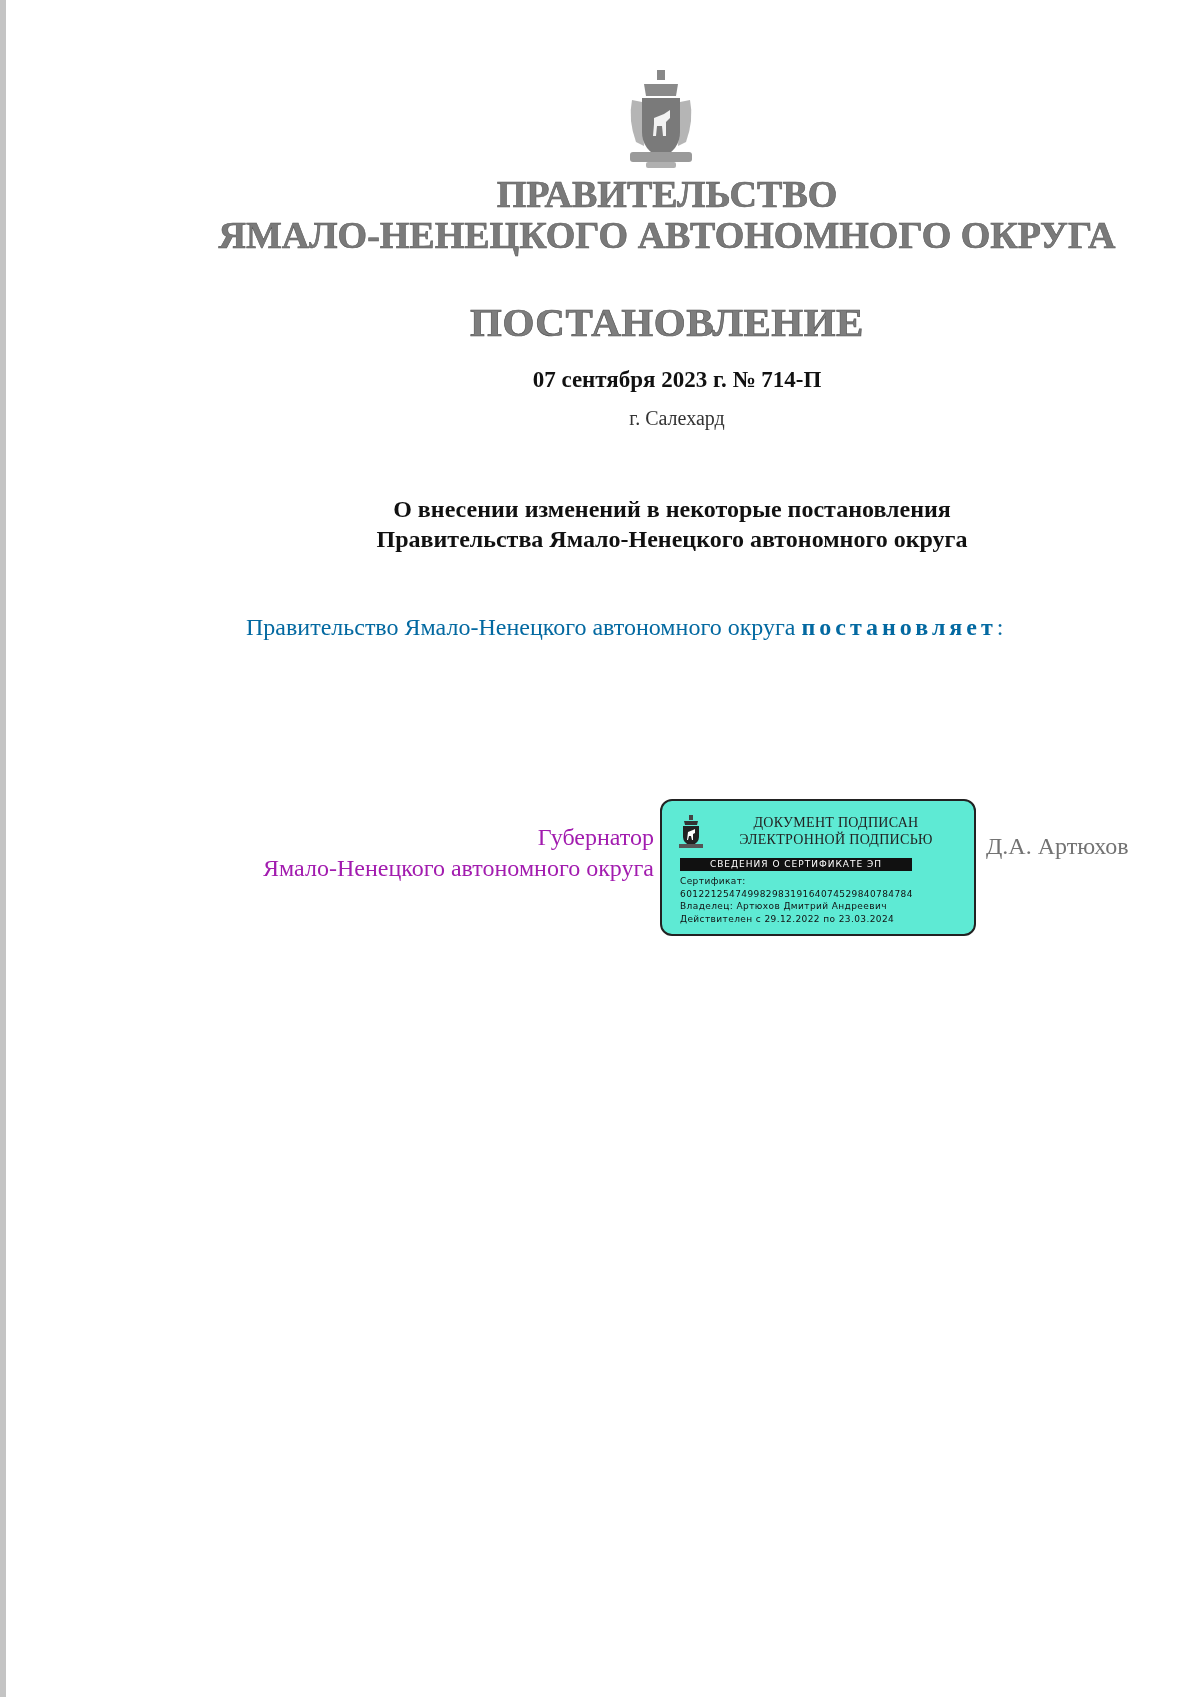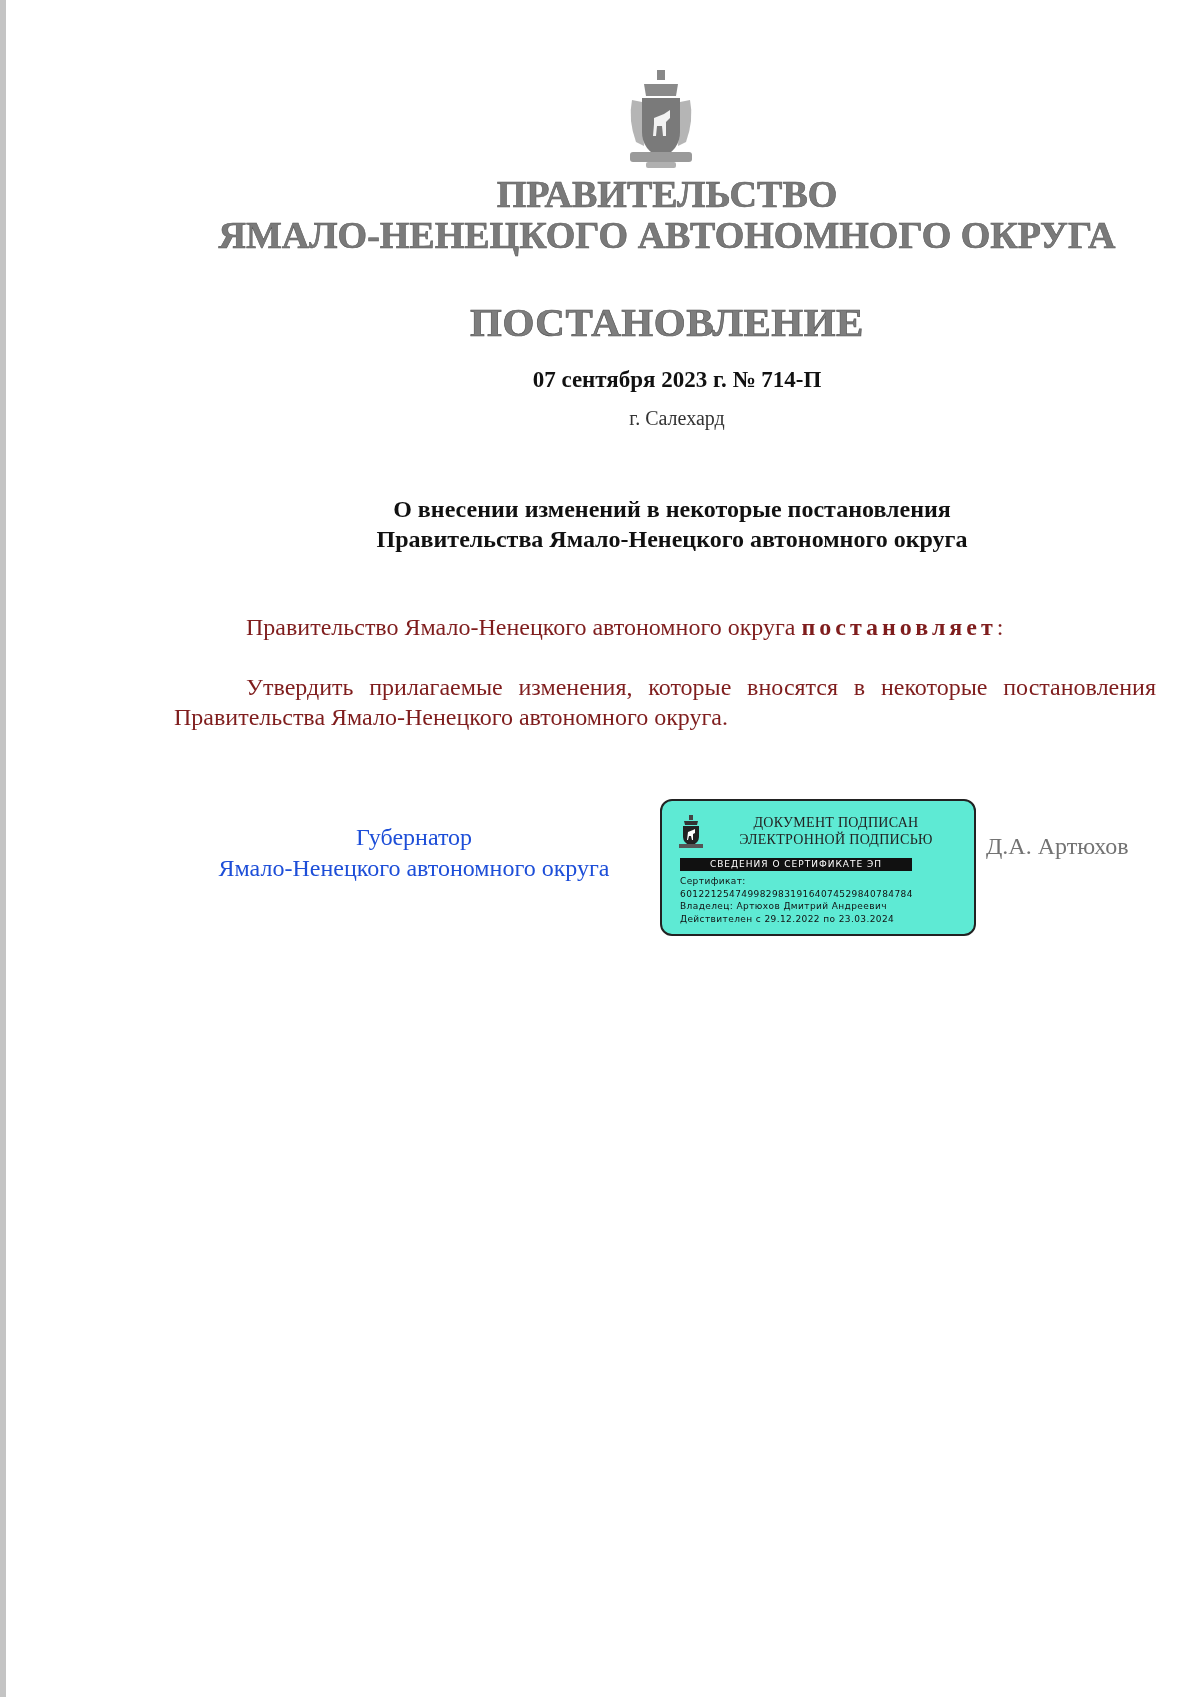--- a/index.html
+++ b/index.html
@@ -32,28 +32,28 @@
     .doc-city {
       position: absolute; top: 407px; left: 6px; width: 1330px; text-align: center;
       font-size: 20px; color: #333;
     }
 
     .subject {
       position: absolute; top: 494px; left: 6px; width: 1320px; text-align: center;
       font-size: 24px; font-weight: bold; line-height: 30px; color: #111;
     }
 
-    .para { position: absolute; font-size: 24px; color: #7f1d1d; line-height: 30px; }
+    .para { position: absolute; font-size: 24px; color: #0369a1; line-height: 30px; }
     .para.p1 { top: 612px; left: 240px; width: 920px; white-space: nowrap; }
     .spaced { font-weight: bold; letter-spacing: 4px; }
     .para.p2 { top: 672px; left: 168px; width: 982px; text-align: justify; text-align-last: left; text-indent: 72px; }
 
     .signer-title {
-      position: absolute; top: 822px; left: 168px; width: 480px; text-align: center;
-      font-size: 24px; line-height: 31px; color: #1d4ed8;
+      position: absolute; top: 822px; left: 168px; width: 480px; text-align: right;
+      font-size: 24px; line-height: 31px; color: #a21caf;
     }
     .signer-name {
       position: absolute; top: 833px; left: 980px; font-size: 24px; color: #737373;
     }
 
     .stamp {
       position: absolute; left: 654px; top: 799px; width: 316px; height: 137px;
       border: 2px solid #222; border-radius: 12px; box-sizing: border-box; background: #5eead4;
       font-family: "DejaVu Sans", sans-serif;
     }
@@ -99,21 +99,20 @@
 
   <div class="subject">
     <div>О внесении изменений в некоторые постановления</div>
     <div>Правительства Ямало-Ненецкого автономного округа</div>
   </div>
 
   <div class="para p1">
     <span>Правительство Ямало-Ненецкого автономного округа </span><span class="spaced">постановляет</span><span>:</span>
   </div>
 
-  <div class="para p2">Утвердить прилагаемые изменения, которые вносятся в некоторые постановления Правительства Ямало-Ненецкого автономного округа.</div>
 
   <div class="signer-title">
     <div>Губернатор</div>
     <div>Ямало-Ненецкого автономного округа</div>
   </div>
 
   <div class="stamp">
     <svg class="stamp-emblem" viewBox="0 0 26 34">
       <rect x="11" y="0" width="4" height="5" fill="#444"></rect>
       <path d="M6 6 L20 6 L19 10 L7 10 Z" fill="#333"></path>

